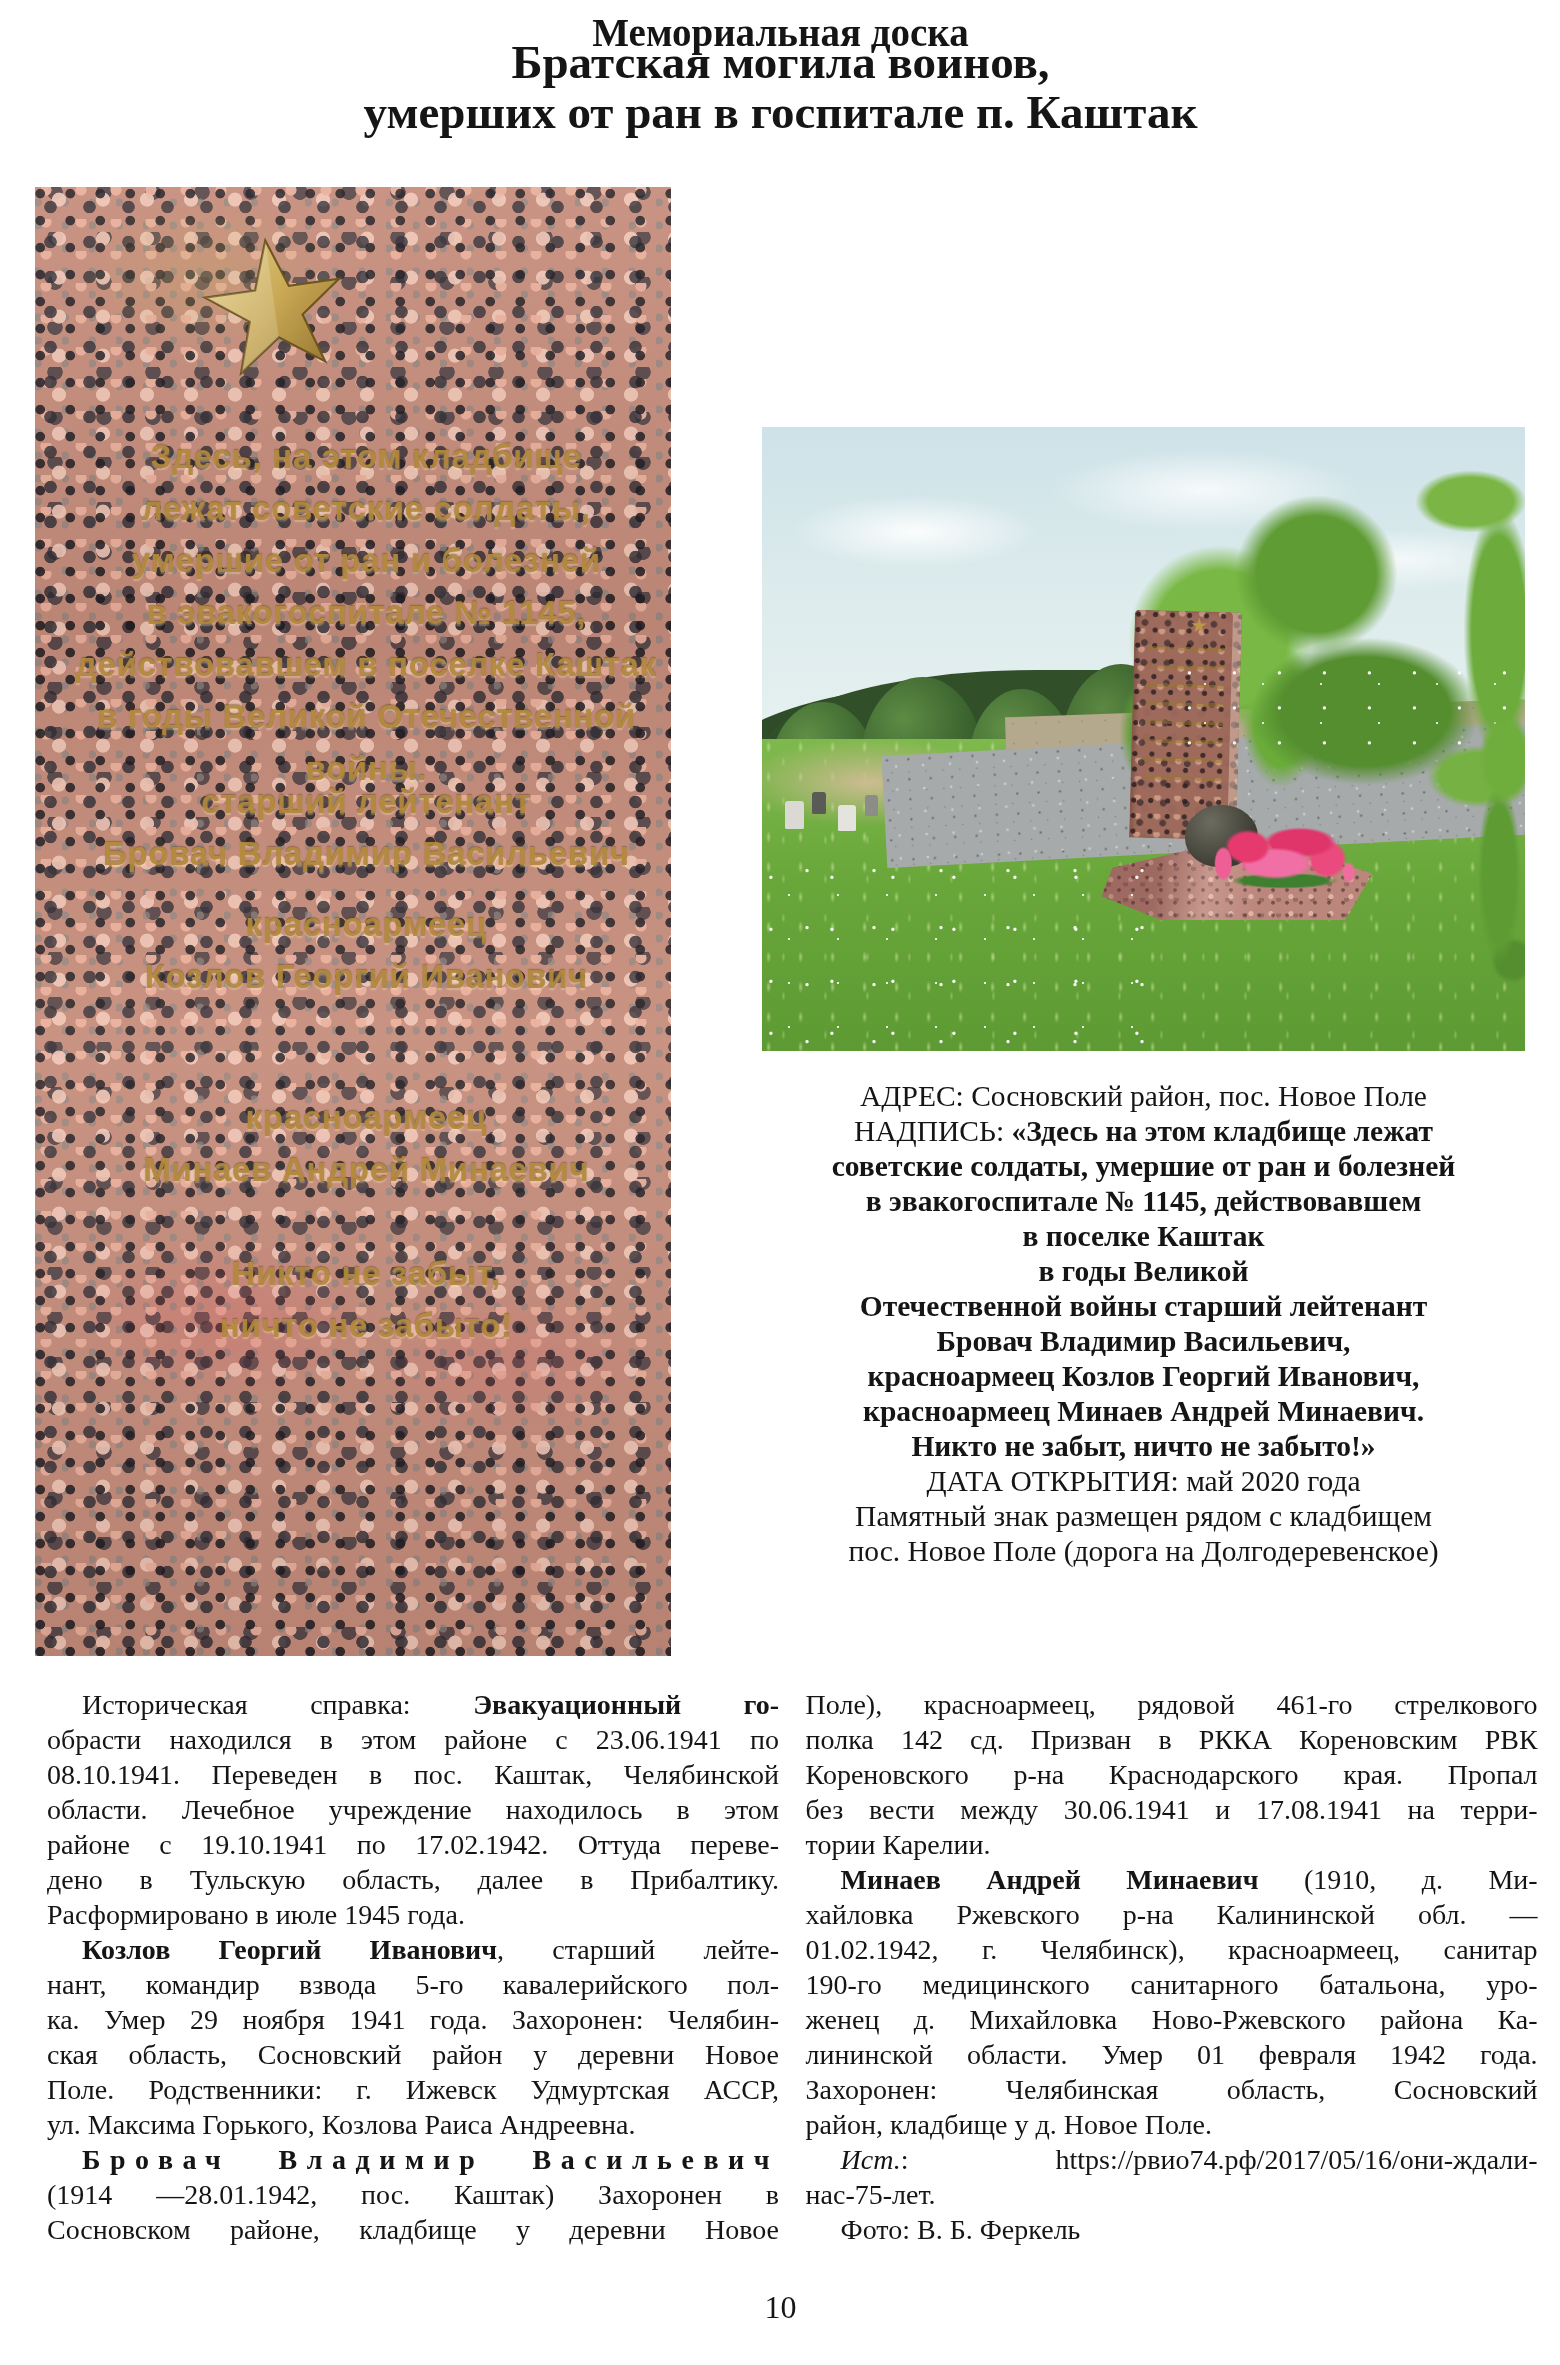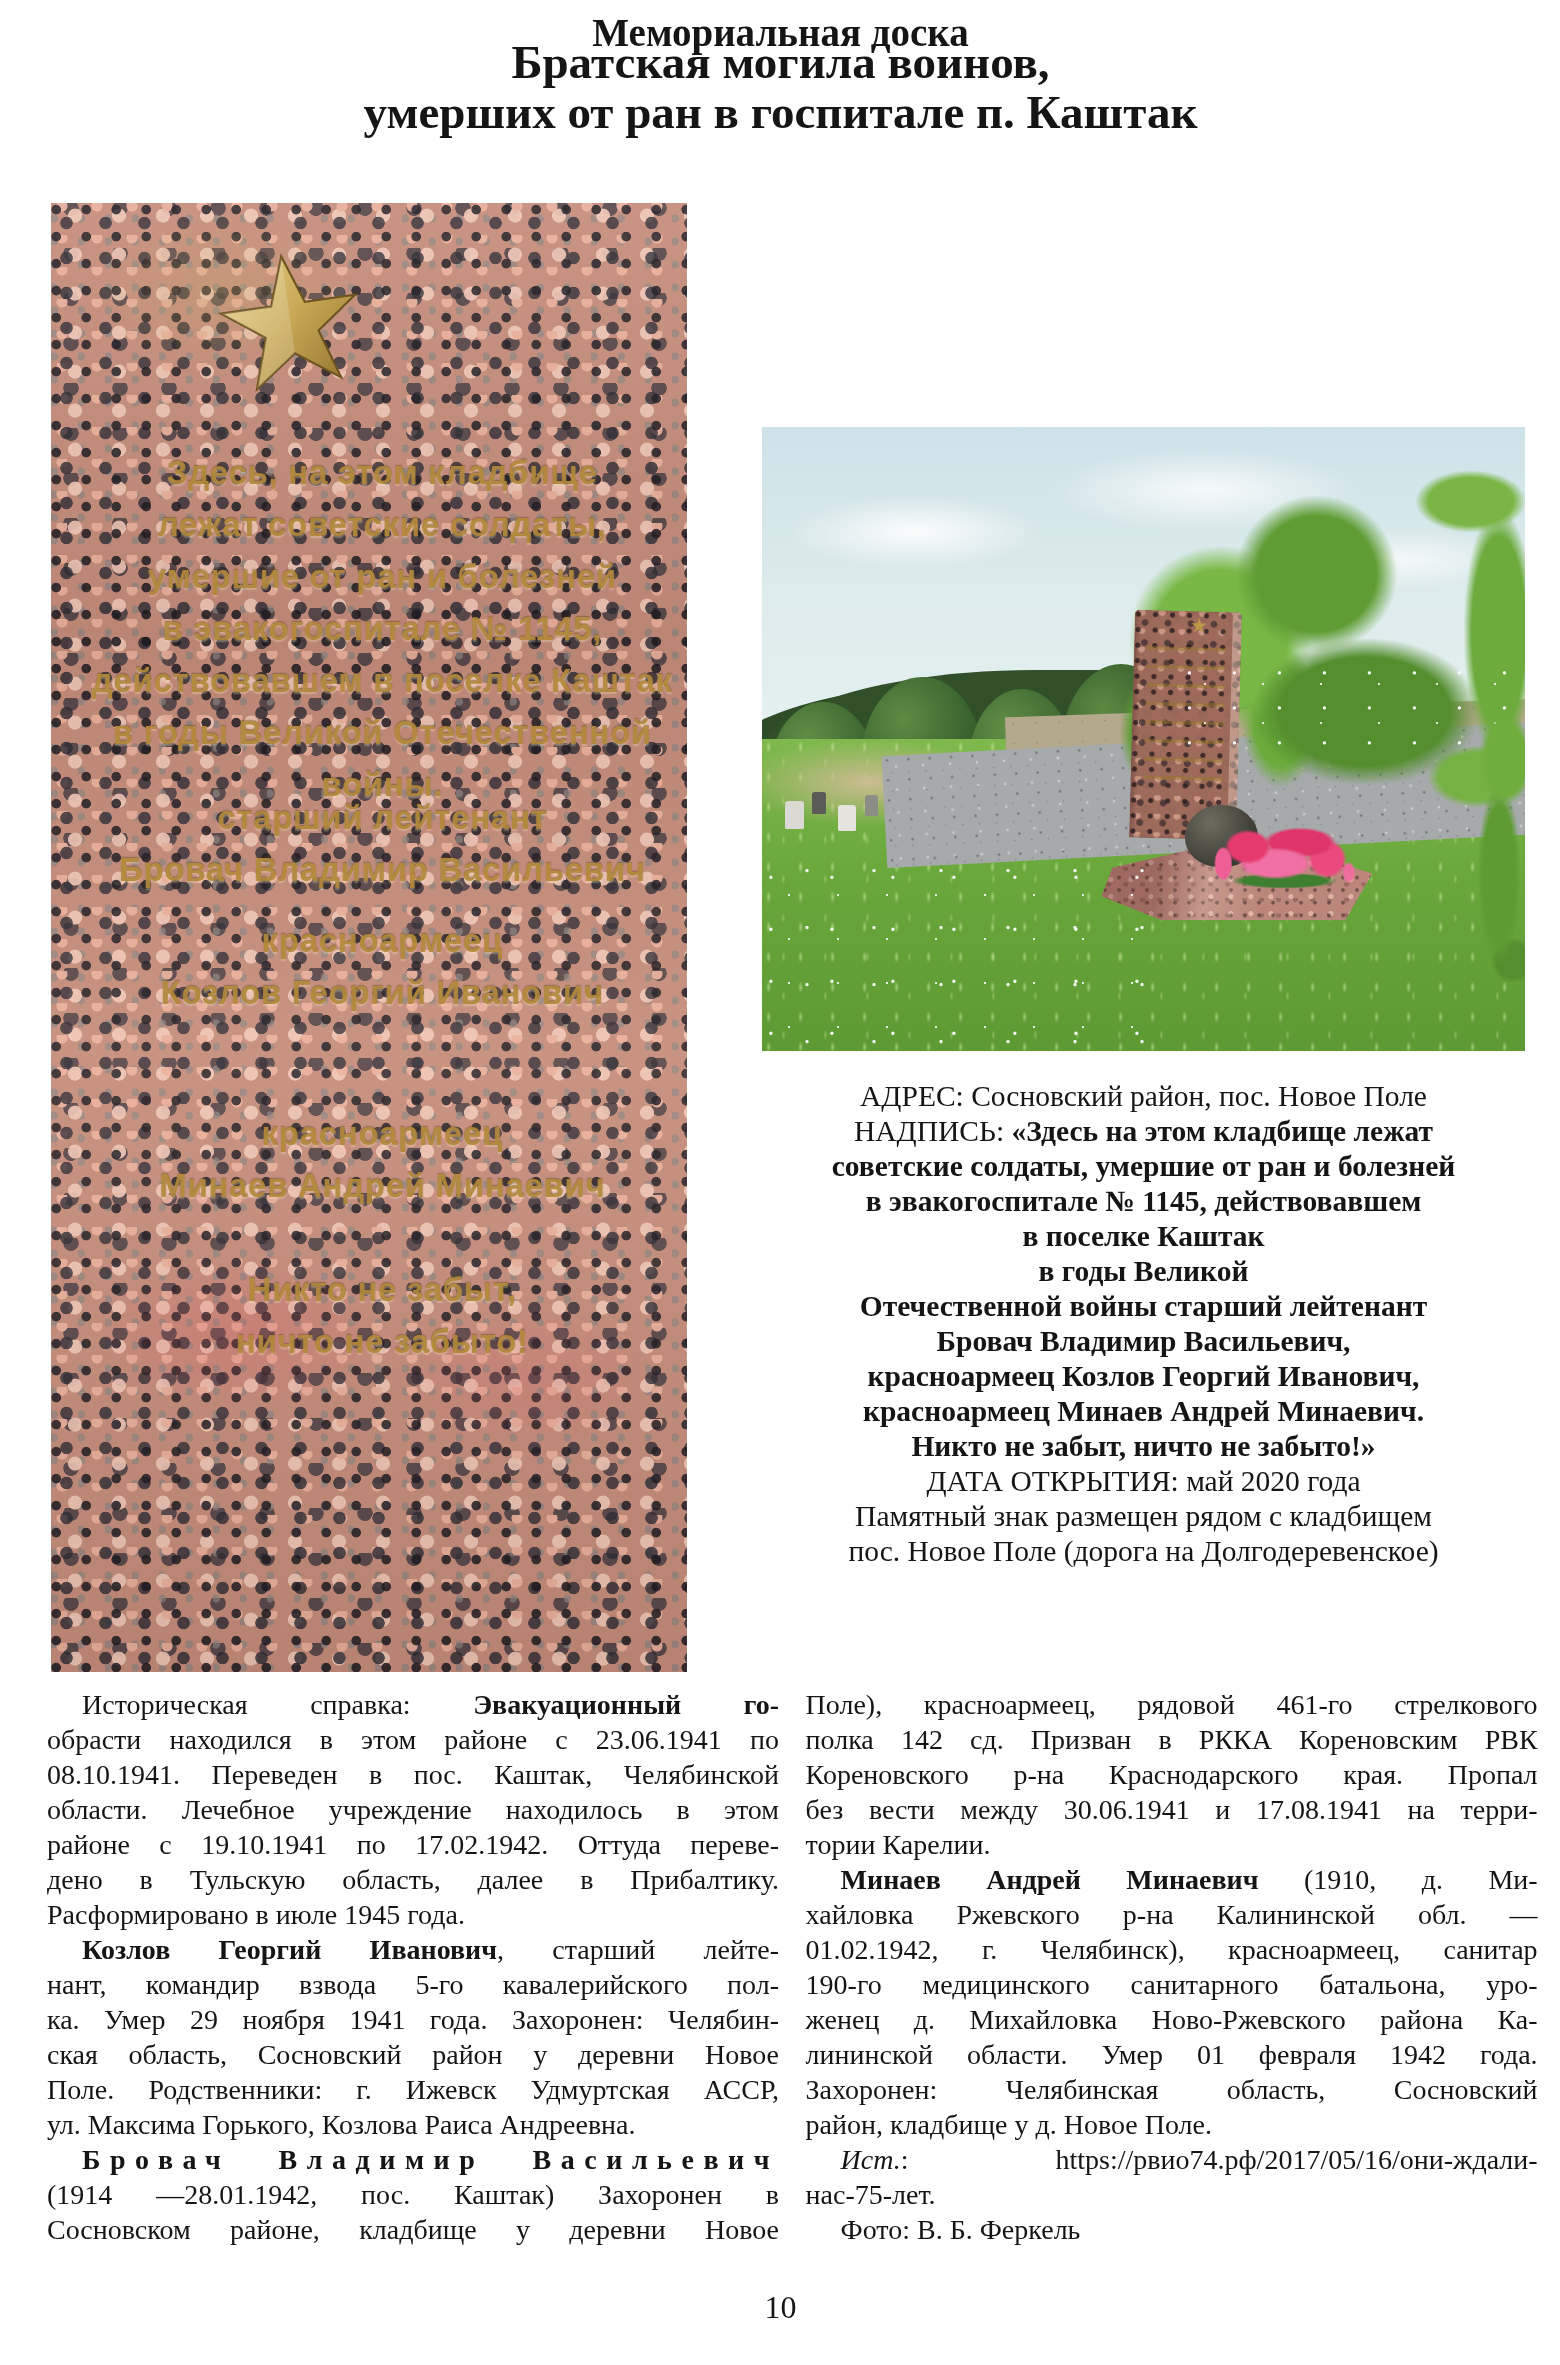--- a/index.html
+++ b/index.html
@@ -52,21 +52,21 @@
     background-size:17px 15.5px,23px 20px,20px 18.5px,27px 24px;}
   .granite-base{
     background-color:#bb867b;
     background-image:
       radial-gradient(circle at 3px 3.7px,  rgba(70,45,45,.6) 0 1.5px, transparent 2.2px),
       radial-gradient(circle at 8.9px 9.6px,rgba(235,190,175,.8) 0 2.2px, transparent 3px),
       radial-gradient(circle at 6.6px 1.5px,  rgba(120,80,75,.5) 0 2.2px, transparent 3px);
     background-size:14px 12.6px,20px 17px,17px 15.5px;}
 
   
-  .plaque-photo{position:absolute;left:35px;top:187px;width:636px;height:1469px;overflow:hidden;margin:16px;}
+  .plaque-photo{position:absolute;left:35px;top:187px;width:636px;height:1469px;overflow:hidden;margin:0;}
   .granite-sheen{position:absolute;inset:0;
     background:
       radial-gradient(192px 118px at 27% 6%, rgba(200,170,95,.28), transparent 70%),
       radial-gradient(221px 118px at 30% 77%, rgba(225,85,95,.22), transparent 70%),
       radial-gradient(207px 111px at 74% 80%, rgba(225,95,105,.18), transparent 70%),
       linear-gradient(180deg, rgba(255,255,255,.07), rgba(0,0,0,.05) 30%,
                       rgba(255,235,225,.08) 58%, rgba(0,0,0,.07) 100%);}
   .plaque-star{position:absolute;left:164px;top:47px;width:151px;height:144px;transform:rotate(-8deg);}
   .plaque-lines{position:absolute;left:0;top:244px;width:100%;padding-left:13.3px;text-align:center;
     font-family:"Liberation Sans",sans-serif;font-weight:bold;font-size:33px;

